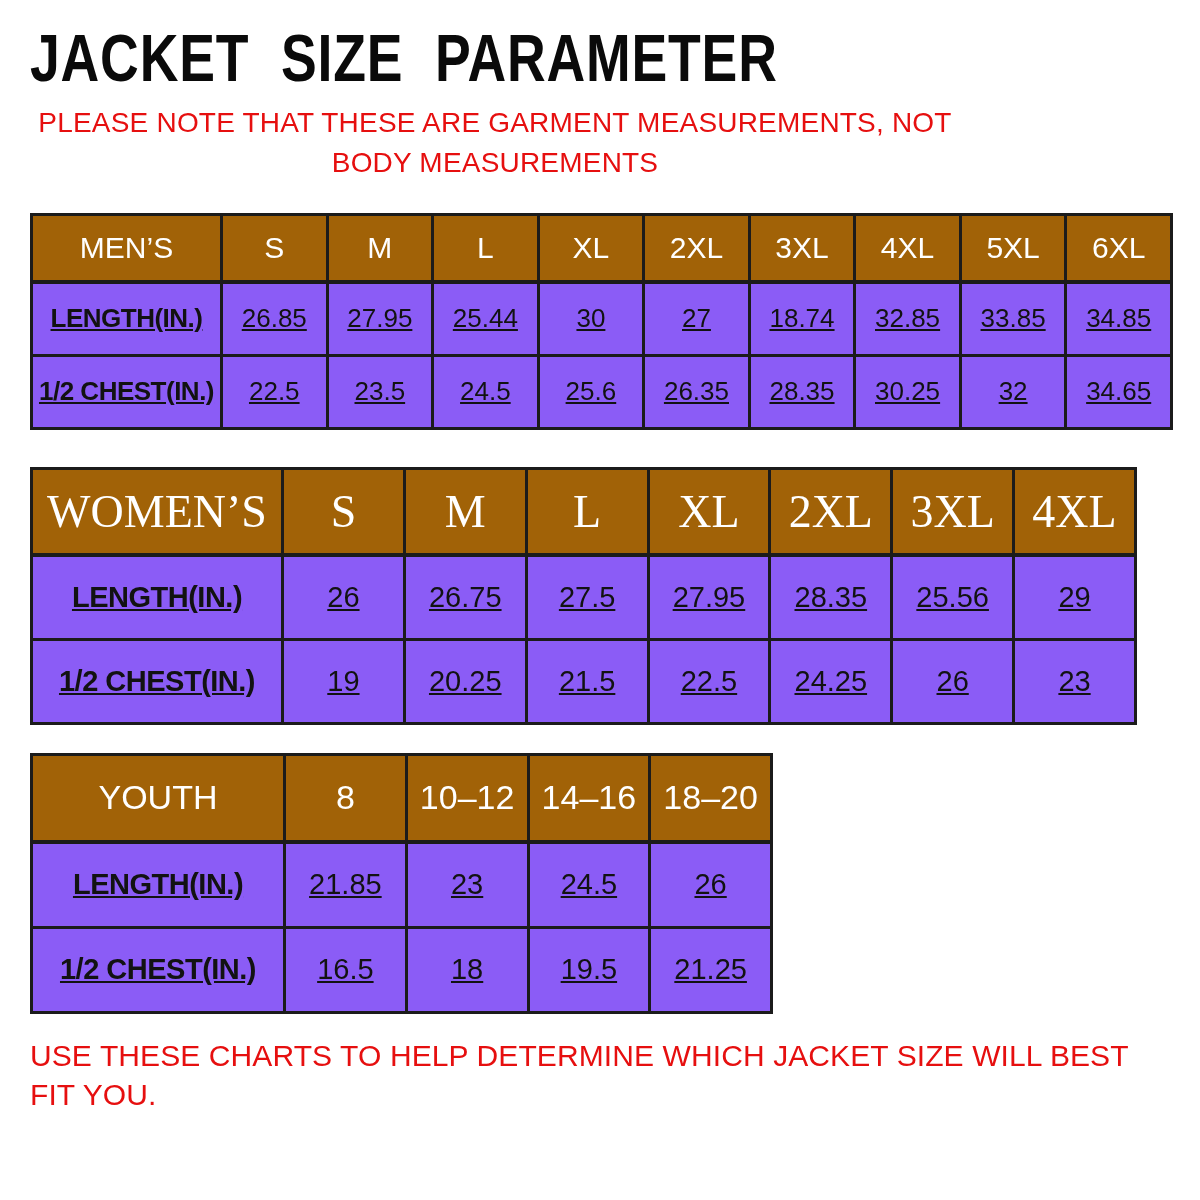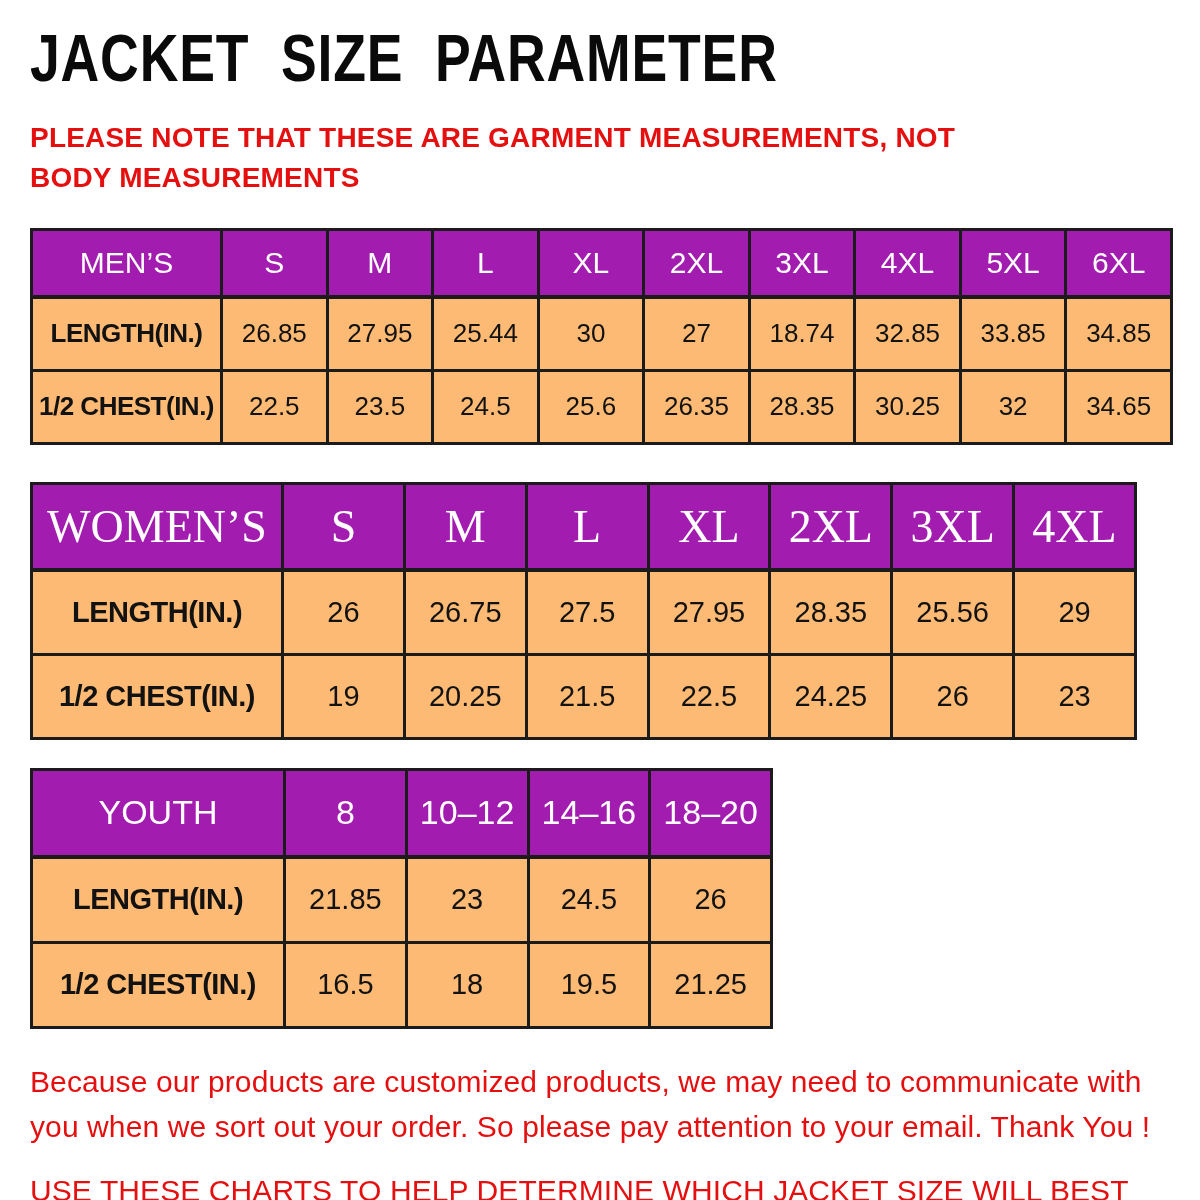--- a/index.html
+++ b/index.html
@@ -22,49 +22,50 @@
     color:#0a0a0a;
     letter-spacing:1px;
     word-spacing:20px;
     transform:scaleX(0.80);
     transform-origin:0 50%;
     white-space:nowrap;
   }
 
   
   .note{
-    margin:27px 0 0 0;
+    margin:12px 0 0 0;
     width:930px;
     font-size:28px;
     line-height:1.42;
-    font-weight:700;
+    font-weight:400;
     letter-spacing:0.2px;
+    text-align:center;
   }
   .red{color:#e60f0f;}
 
   
   .size-table{
     border-collapse:collapse;
     table-layout:fixed;
     text-align:center;
     border:3px solid #1b1b1b;
   }
   .size-table th,.size-table td{
     border:3px solid #1b1b1b;
     padding:0;
     overflow:hidden;
     white-space:nowrap;
   }
   .size-table th{
-    background:#a21caf;
+    background:#a16207;
     color:#ffffff;
     font-weight:400;
     border-bottom-width:4px;
   }
-  .size-table td{background:#fdba74;}
+  .size-table td{background:#8b5cf6;text-decoration:underline;}
   .size-table td.row-label{font-weight:700;letter-spacing:-0.5px;}
 
   .mens{width:1143px;margin-top:30px;}
   .mens th{height:64px;font-size:30px;}
   .mens td{height:70px;font-size:26px;}
   .mens .col-label{width:190px;}
 
   .womens{width:1107px;margin-top:37px;}
   .womens th{height:83px;font-size:46px;font-family:Liberation Serif, serif;}
   .womens td{height:81px;font-size:29px;}
@@ -234,17 +235,16 @@
             <td class="row-label">1/2 CHEST(IN.)</td>
             <td>16.5</td>
             <td>18</td>
             <td>19.5</td>
             <td>21.25</td>
           </tr>
         </tbody>
       </table>
   </section>
 
-  <p class="footer-para red">Because our products are customized products, we may need to communicate with you when we sort out your order. So please pay attention to your email. Thank You !</p>
 
   <p class="footer-note red">USE THESE CHARTS TO HELP DETERMINE WHICH JACKET SIZE WILL BEST FIT YOU.</p>
 
 </div>
 
 </body></html>

